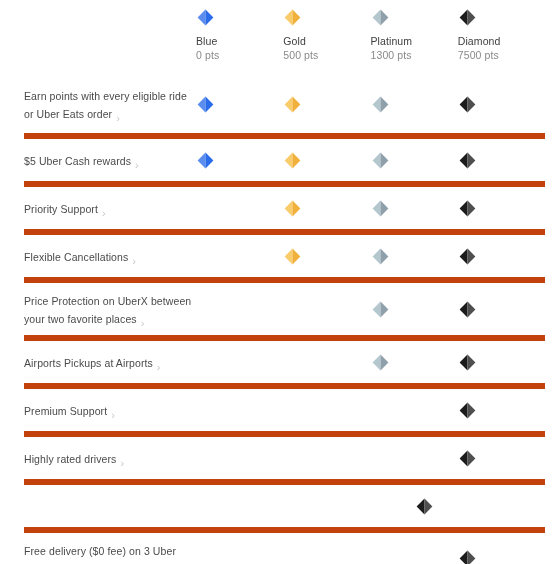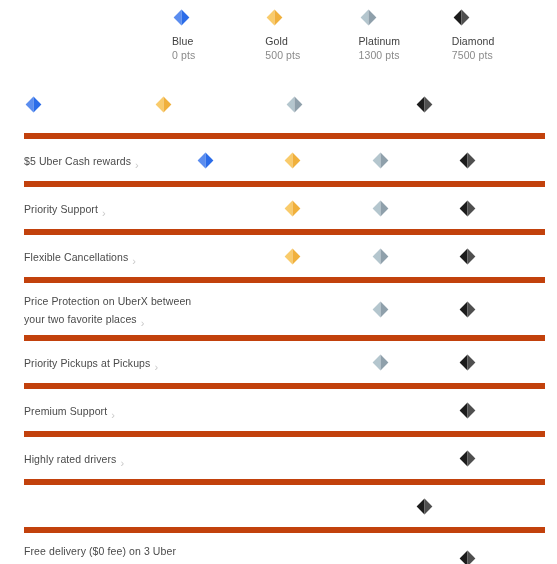--- a/index.html
+++ b/index.html
@@ -21,20 +21,21 @@
     position: relative;
     width: 557px;
     height: 564px;
   }
 
   
   .tier-header {
     display: flex;
     align-items: flex-start;
     height: 75px;
+    padding-left: 24px;
     padding-right: 12px;
   }
   .header-spacer {
     width: 172px;
     flex: 0 0 172px;
   }
   .tier-col-head {
     flex: 1 1 0;
     padding-top: 9px;
     display: flex;
@@ -163,20 +164,23 @@
             </svg>
           </span>
           <div class="tier-name">Diamond</div>
           <div class="tier-points">7500 pts</div>
         </div>
       </div>
   </div>
 
   <div class="rows" id="rows-container">
       <div class="benefit-row tall">
+        <div class="benefit-label-cell">
+          <span><span class="benefit-label">Earn points with every eligible ride or Uber Eats order</span><span class="chevron-icon">›</span></span>
+        </div>
         <div class="tier-cell">
           <span class="diamond-wrap">
             <svg width="17" height="17" viewBox="0 0 17 17">
               <path d="M8.5 0.6 L0.6 8.5 L8.5 16.4 Z" fill="#5b8def"></path>
               <path d="M8.5 0.6 L16.4 8.5 L8.5 16.4 Z" fill="#2b6ce8"></path>
             </svg>
           </span>
         </div>
         <div class="tier-cell">
           <span class="diamond-wrap">
@@ -326,21 +330,21 @@
           <span class="diamond-wrap">
             <svg width="17" height="17" viewBox="0 0 17 17">
               <path d="M8.5 0.6 L0.6 8.5 L8.5 16.4 Z" fill="#1c1c1c"></path>
               <path d="M8.5 0.6 L16.4 8.5 L8.5 16.4 Z" fill="#4f4f4f"></path>
             </svg>
           </span>
         </div>
       </div>
       <div class="benefit-row">
         <div class="benefit-label-cell">
-          <span><span class="benefit-label">Priority Pickups at Pickups</span><span class="chevron-icon">›</span></span>
+          <span><span class="benefit-label">Airports Pickups at Airports</span><span class="chevron-icon">›</span></span>
         </div>
         <div class="tier-cell">
           <span class="diamond-empty"></span>
         </div>
         <div class="tier-cell">
           <span class="diamond-empty"></span>
         </div>
         <div class="tier-cell">
           <span class="diamond-wrap">
             <svg width="17" height="17" viewBox="0 0 17 17">

